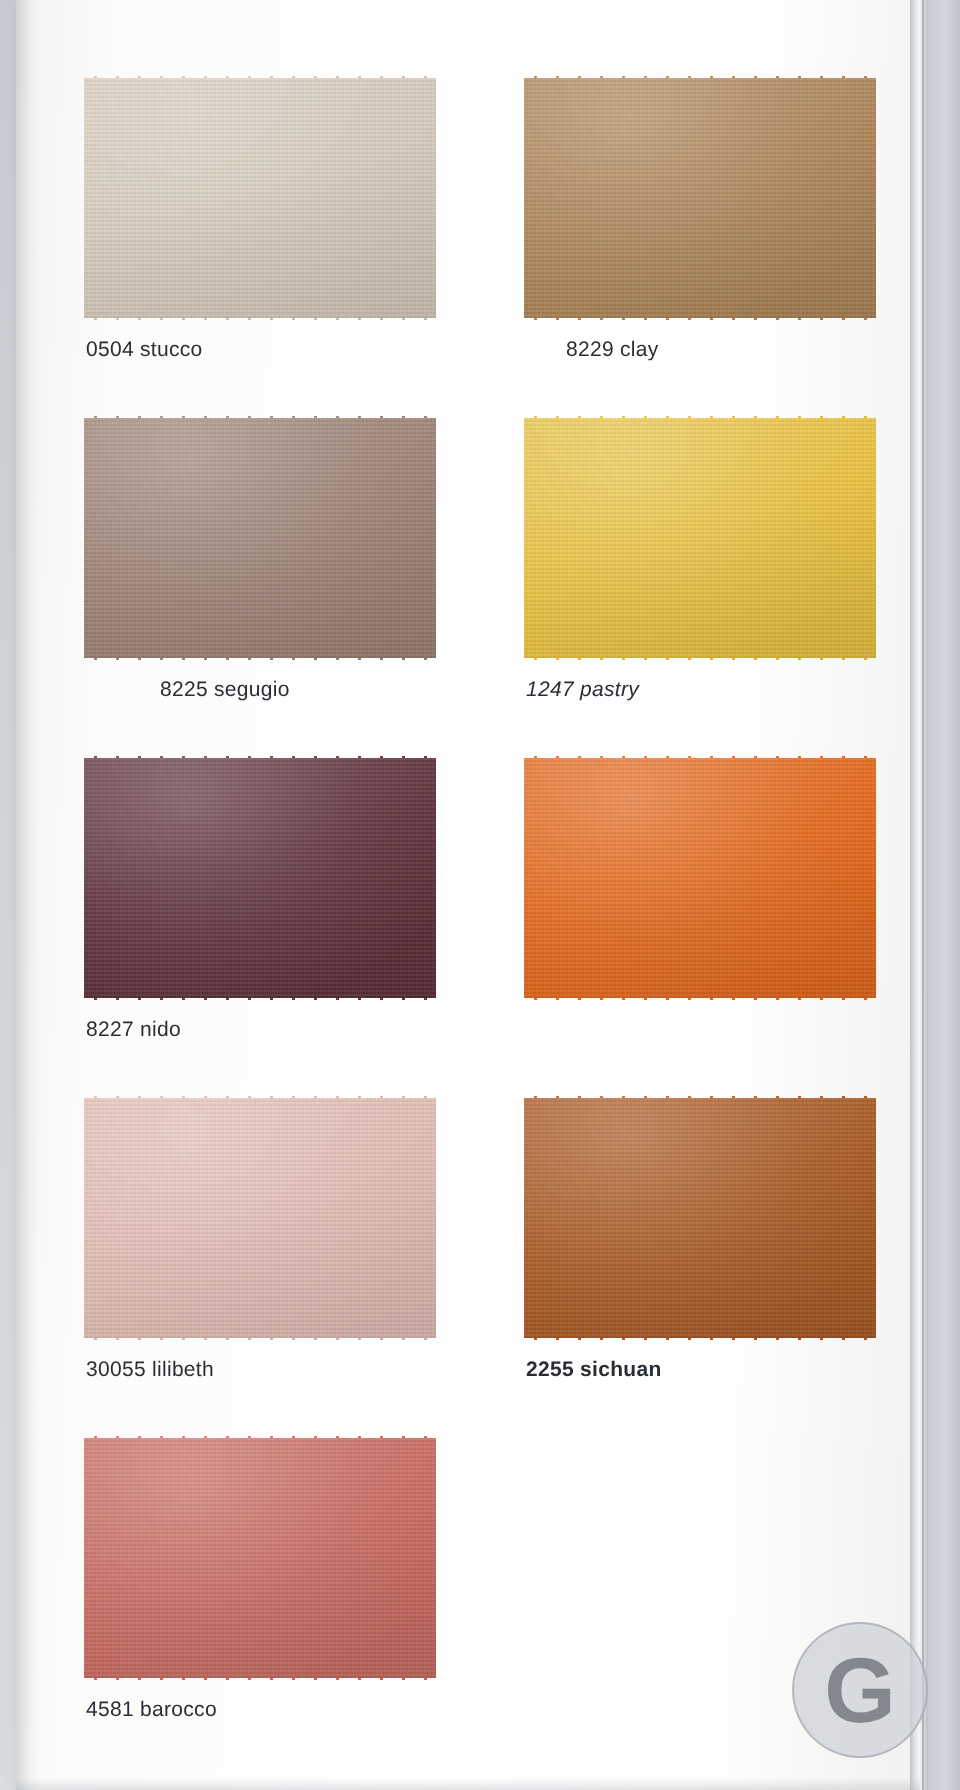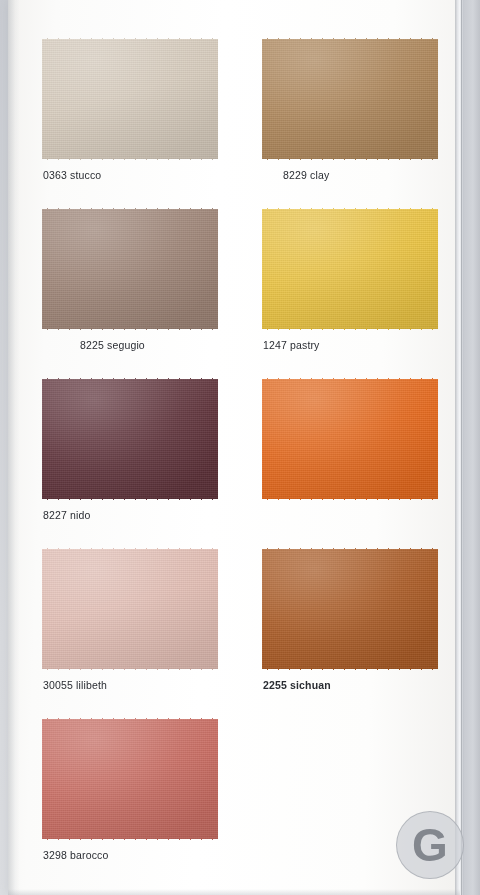--- a/index.html
+++ b/index.html
@@ -197,21 +197,21 @@
   <div class="sheet-bottom-shadow"></div>
 
   <div class="swatch-grid">
 
     <div class="swatch-cell">
       <div class="swatch-chip">
         <div class="chip-fill" style="background: rgb(213, 202, 187);"></div>
         <div class="chip-weave"></div>
         <div class="chip-sheen"></div>
       </div>
-      <div class="swatch-label" style="color: rgb(42, 45, 51);">0363 stucco</div>
+      <div class="swatch-label" style="color: rgb(42, 45, 51);">0504 stucco</div>
     </div>
 
     <div class="swatch-cell">
       <div class="swatch-chip">
         <div class="chip-fill" style="background: rgb(172, 132, 87);"></div>
         <div class="chip-weave"></div>
         <div class="chip-sheen"></div>
       </div>
       <div class="swatch-label" style="color: rgb(42, 45, 51); padding-left: 20px;">8229 clay</div>
     </div>
@@ -224,21 +224,21 @@
       </div>
       <div class="swatch-label" style="color: rgb(42, 45, 51); padding-left: 37px;">8225 segugio</div>
     </div>
 
     <div class="swatch-cell">
       <div class="swatch-chip">
         <div class="chip-fill" style="background: rgb(232, 193, 63);"></div>
         <div class="chip-weave"></div>
         <div class="chip-sheen"></div>
       </div>
-      <div class="swatch-label" style="color: rgb(42, 45, 51);">1247 pastry</div>
+      <div class="swatch-label" style="color: rgb(42, 45, 51); font-style: italic;">1247 pastry</div>
     </div>
 
     <div class="swatch-cell">
       <div class="swatch-chip">
         <div class="chip-fill" style="background: rgb(94, 49, 57);"></div>
         <div class="chip-weave"></div>
         <div class="chip-sheen"></div>
       </div>
       <div class="swatch-label" style="color: rgb(42, 45, 51);">8227 nido</div>
     </div>
@@ -268,21 +268,21 @@
       </div>
       <div class="swatch-label" style="color: rgb(42, 45, 51); font-weight: bold;">2255 sichuan</div>
     </div>
 
     <div class="swatch-cell">
       <div class="swatch-chip">
         <div class="chip-fill" style="background: rgb(199, 106, 96);"></div>
         <div class="chip-weave"></div>
         <div class="chip-sheen"></div>
       </div>
-      <div class="swatch-label" style="color: rgb(42, 45, 51);">3298 barocco</div>
+      <div class="swatch-label" style="color: rgb(42, 45, 51);">4581 barocco</div>
     </div>
 
 
   </div>
 
   <div class="watermark" style="color: rgb(131, 135, 142);">
     <span>G</span>
   </div>
 
 </div>

